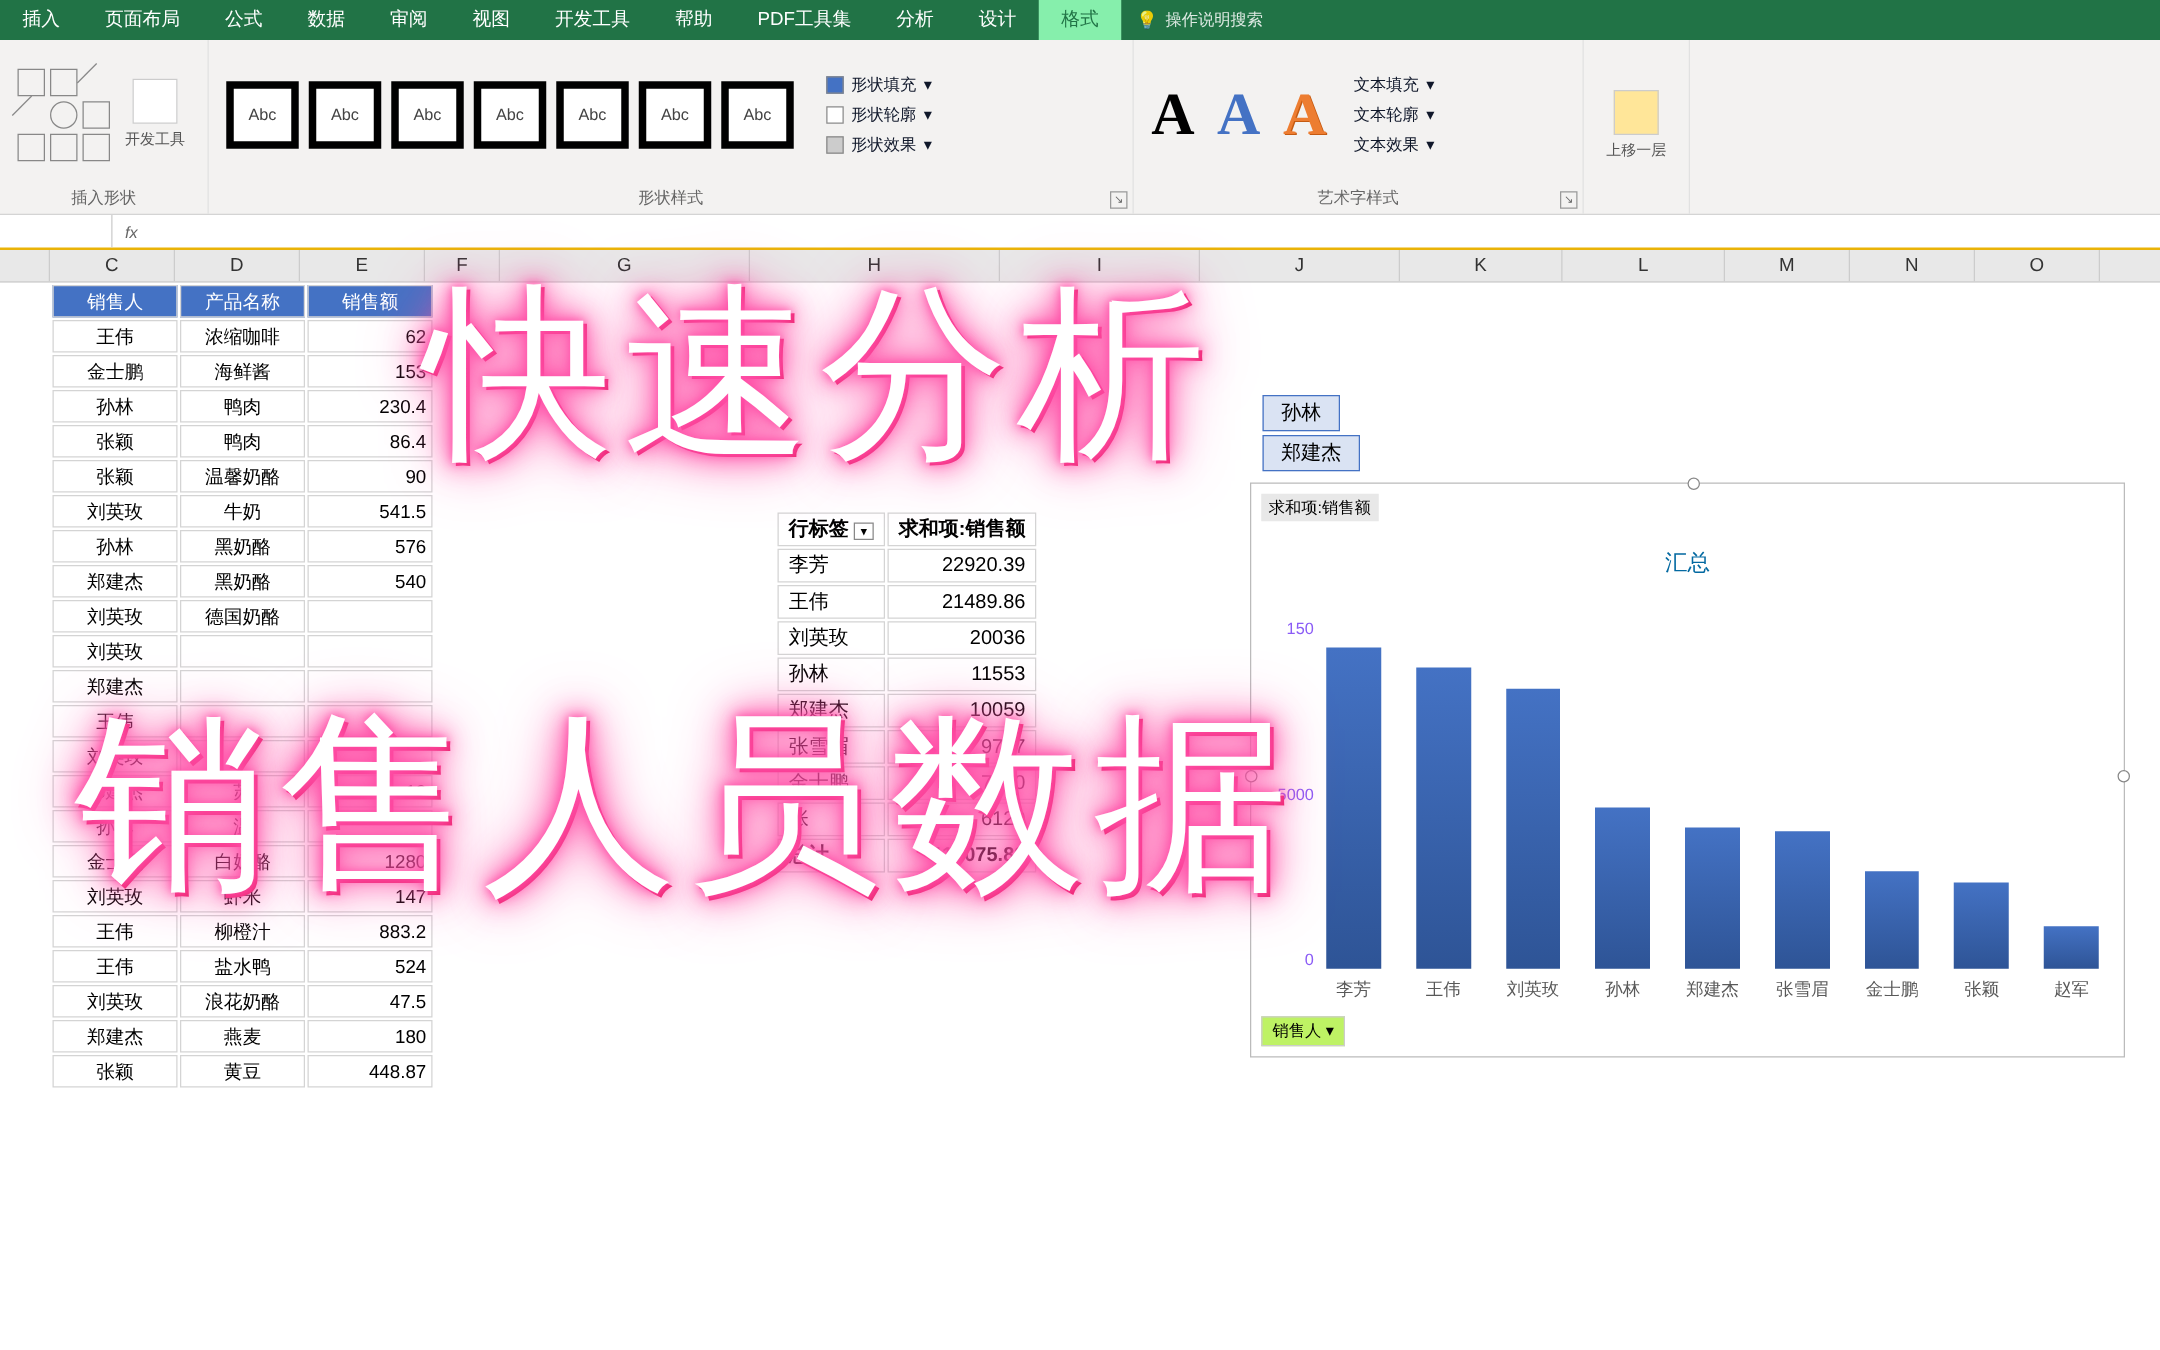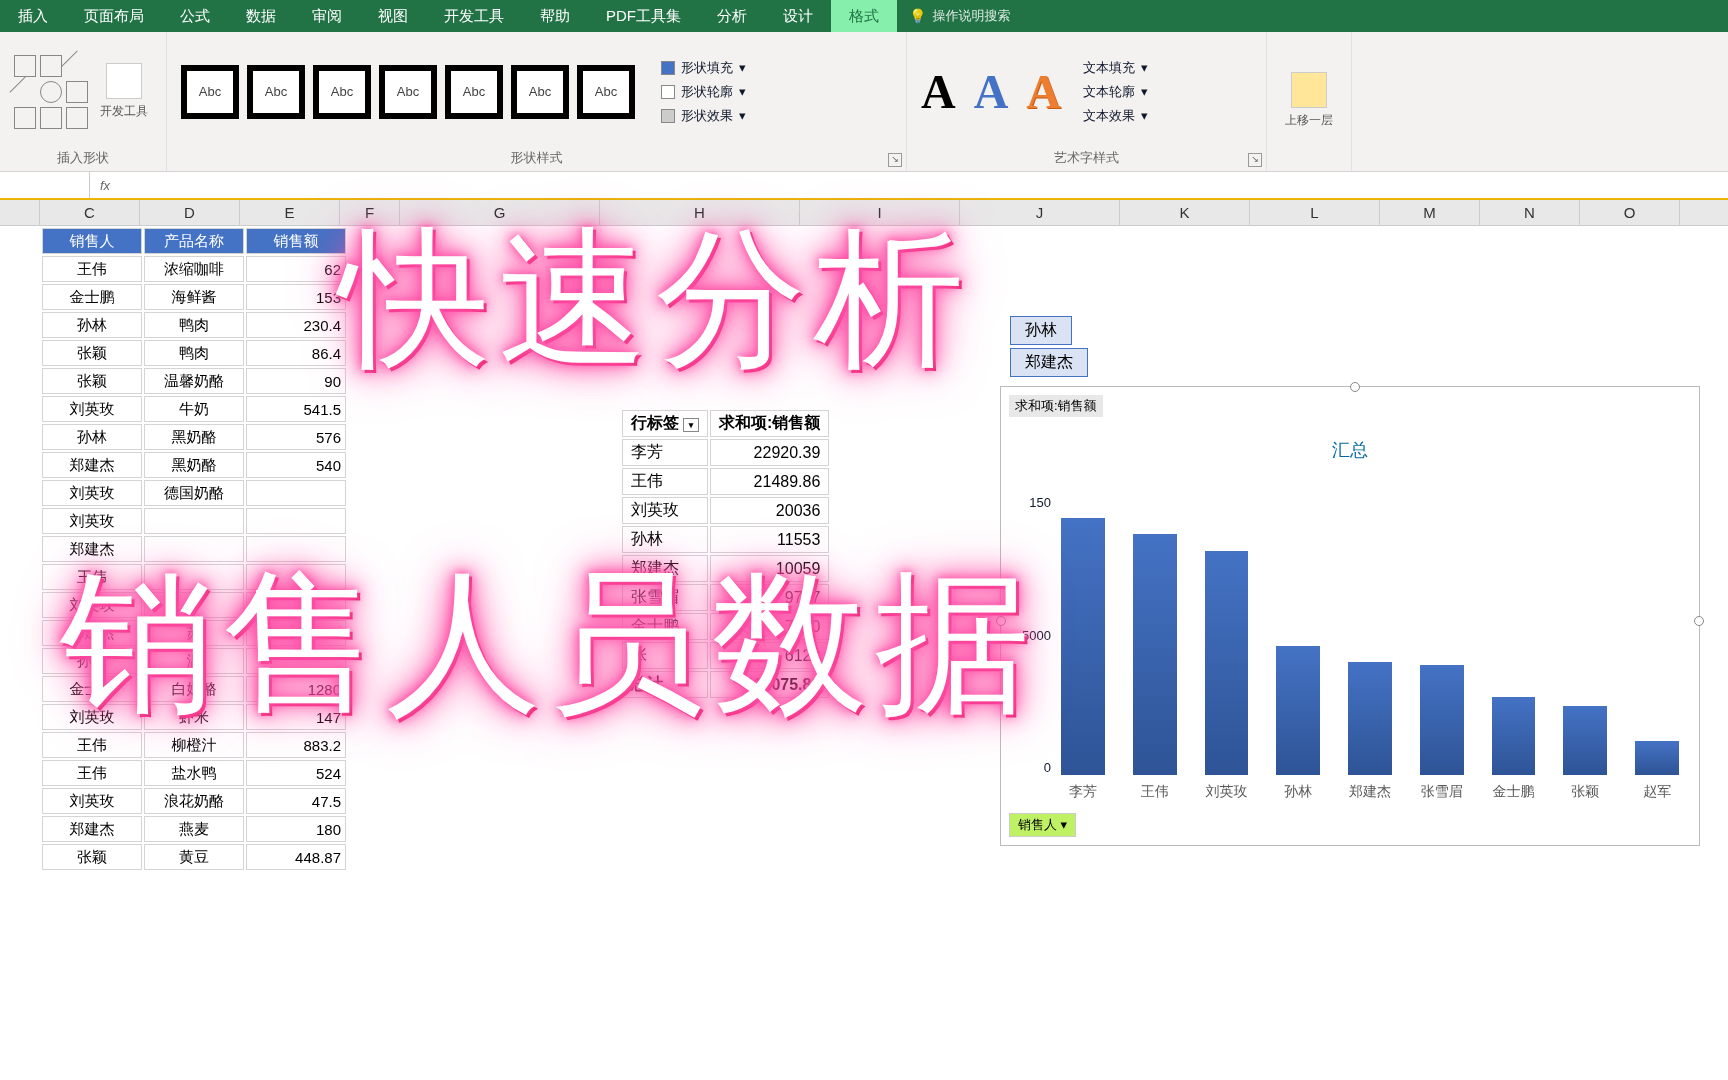--- a/index.html
+++ b/index.html
@@ -66,21 +66,21 @@
 
 
 .chart-area { position: absolute; left: 1000px; top: 160px; width: 700px; height: 460px; border: 1px solid #bbb; background: #fff; }
 .chart-handle { position: absolute; width: 10px; height: 10px; background: #fff; border: 1px solid #888; border-radius: 50%; }
 .chart-title-box { position: absolute; left: 8px; top: 8px; font-size: 13px; background: #e8e8e8; padding: 2px 6px; }
 .chart-title { text-align: center; font-size: 18px; color: #0369a1; margin-top: 51px; }
 .chart-bars { position: absolute; bottom: 70px; left: 60px; right: 20px; height: 280px; display: flex; align-items: flex-end; gap: 28px; }
 .bar { width: 44px; background: linear-gradient(#4472c4, #2e5496); }
 .chart-xlabels { position: absolute; bottom: 44px; left: 60px; right: 20px; display: flex; gap: 28px; font-size: 14px; color: #595959; }
 .chart-xlabels span { width: 44px; text-align: center; }
-.chart-yaxis { position: absolute; left: 10px; bottom: 70px; height: 280px; display: flex; flex-direction: column; justify-content: space-between; font-size: 13px; color: #0f172a; text-align: right; width: 40px; }
+.chart-yaxis { position: absolute; left: 10px; bottom: 70px; height: 280px; display: flex; flex-direction: column; justify-content: space-between; font-size: 13px; color: #8b5cf6; text-align: right; width: 40px; }
 .chart-legend { position: absolute; left: 8px; bottom: 8px; font-size: 13px; background: #bef264; padding: 2px 8px; border: 1px solid #ccc; }
 
 
 .overlay-text { position: absolute; font-size: 150px; font-weight: 400; color: #fff;
   text-shadow: 0 0 8px #ff4da6, 0 0 18px #ff4da6, 0 0 30px #ff4da6, 0 0 50px #ff4da6, 3px 3px 0 #e91e63;
   letter-spacing: 8px; pointer-events: none; white-space: nowrap; }
 .overlay-1 { top: 200px; left: 340px; }
 .overlay-2 { top: 540px; left: 60px; font-size: 155px; }
 
 </style>

